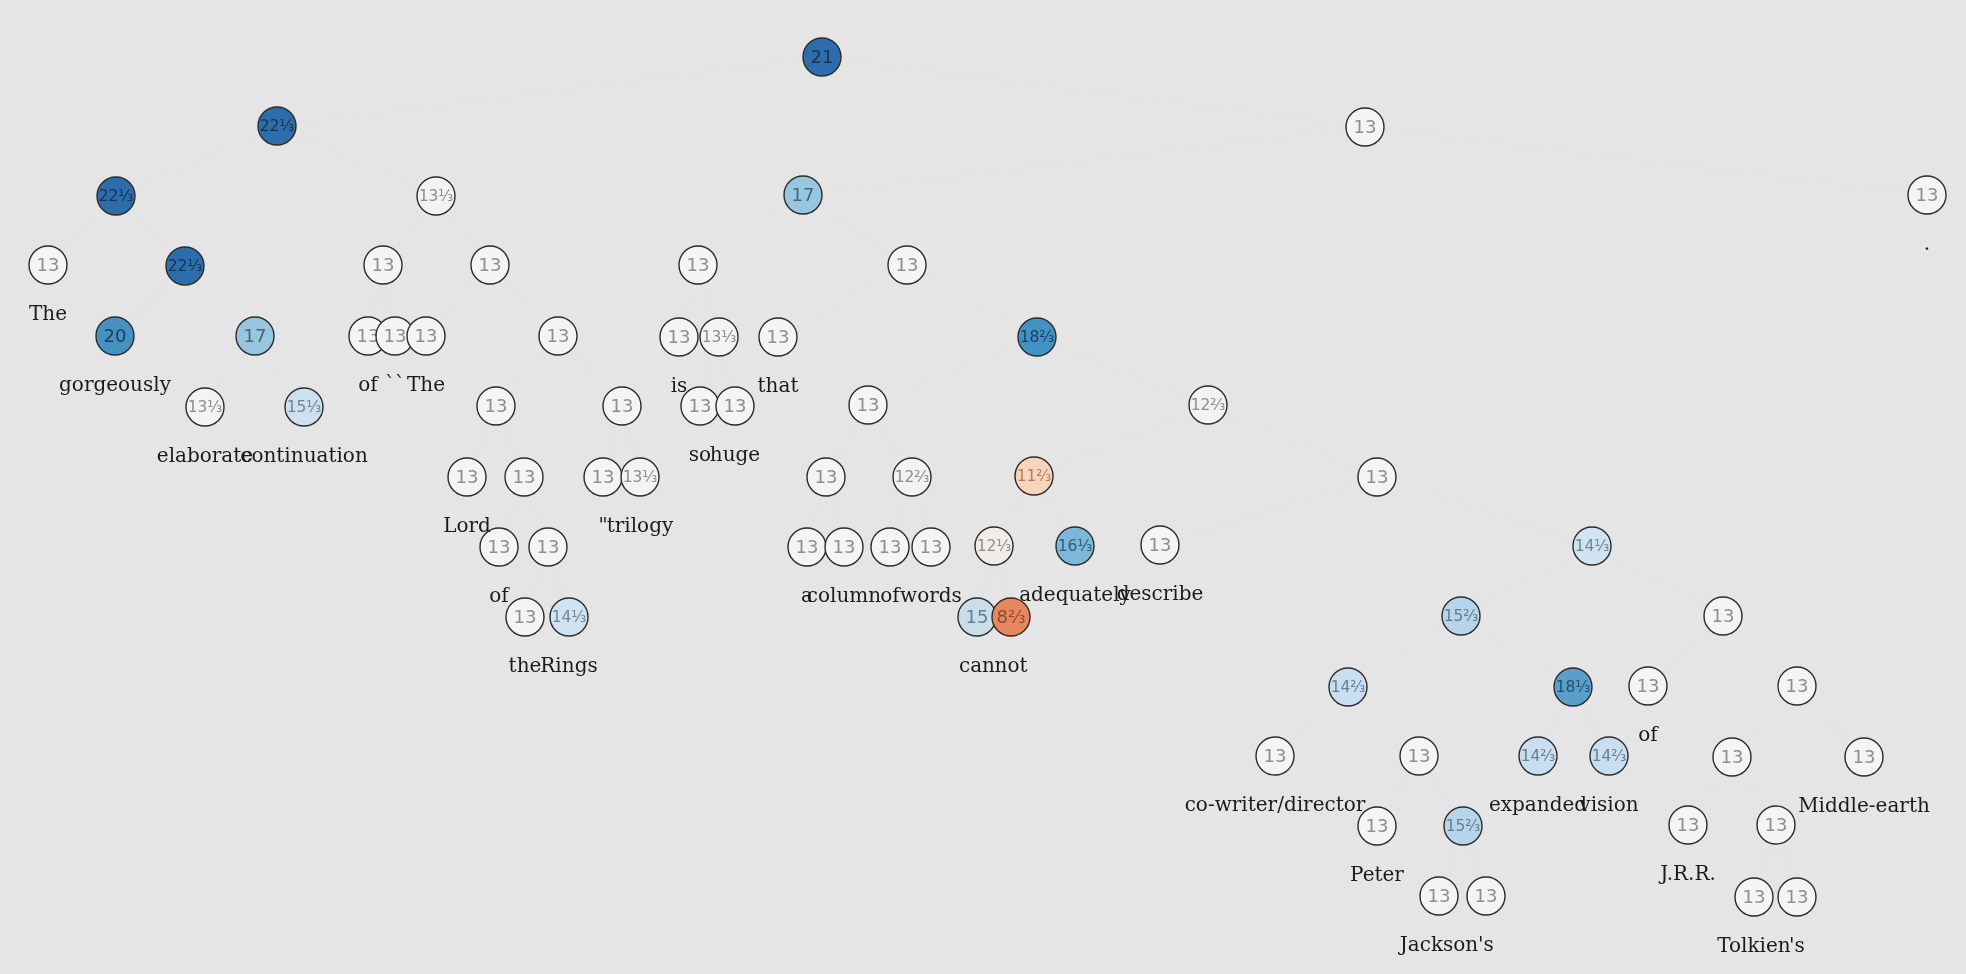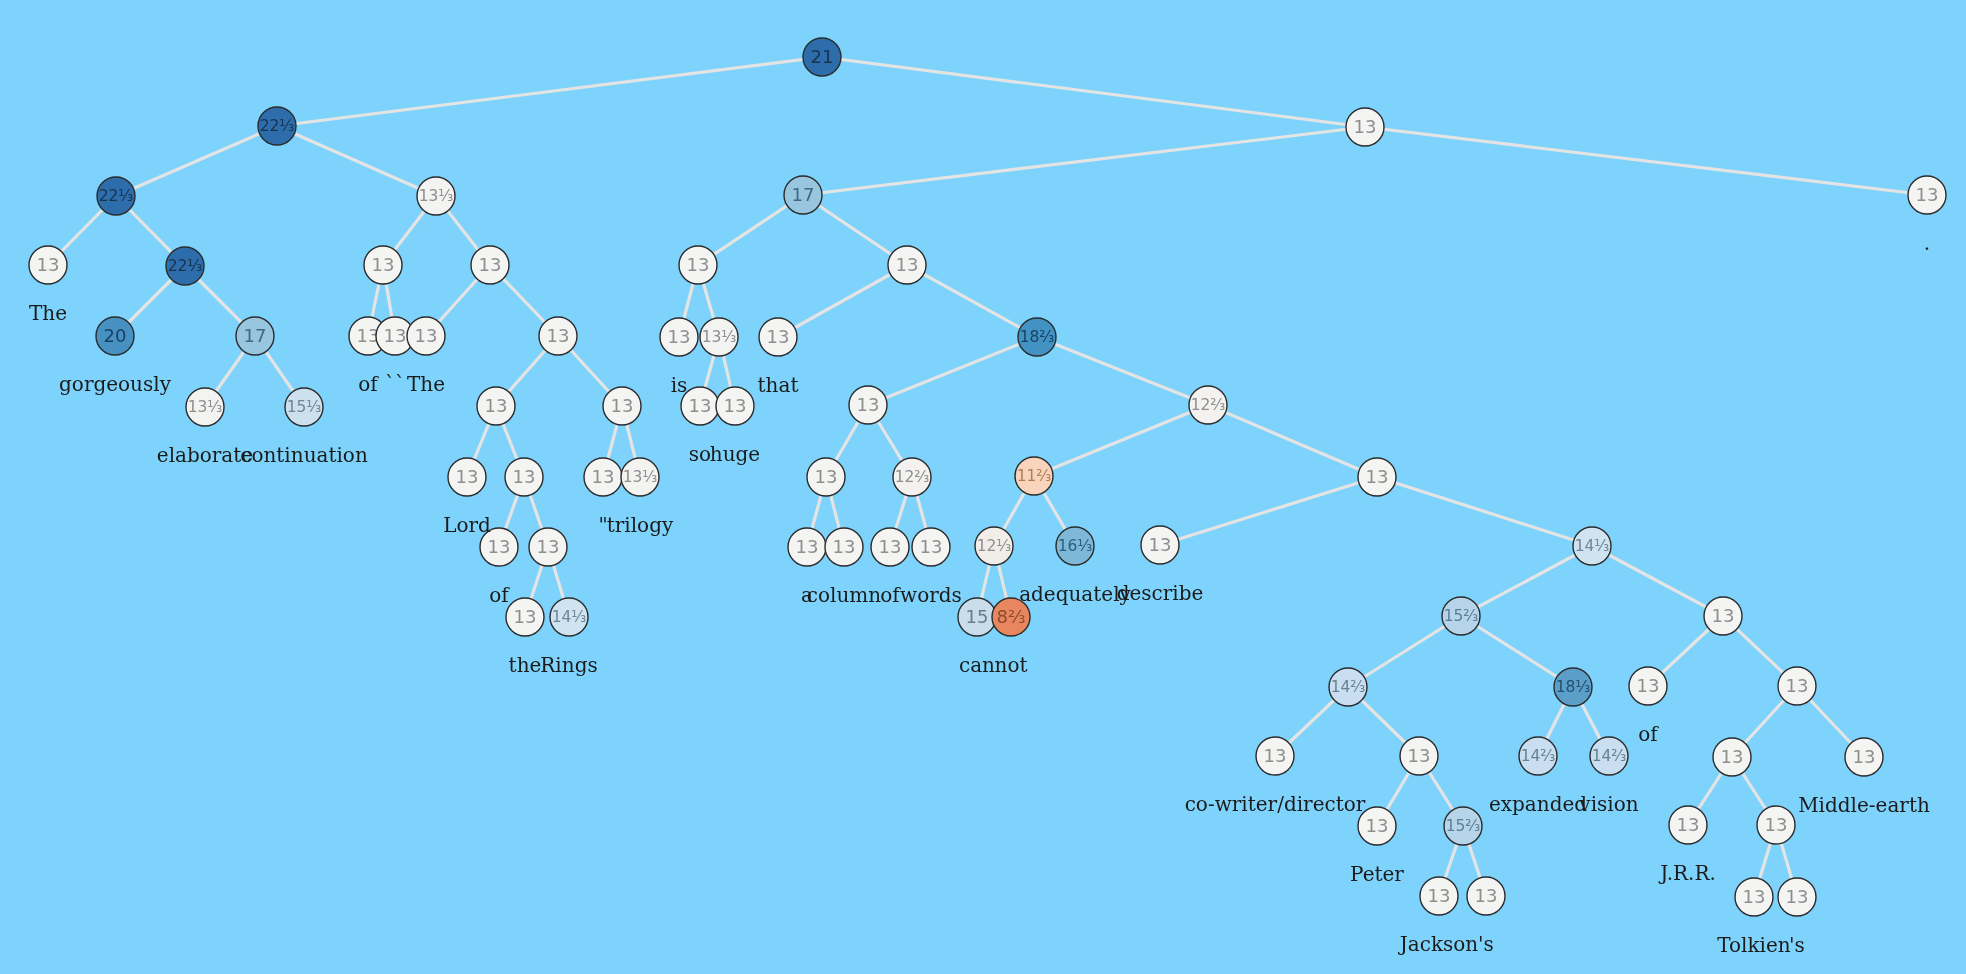--- a/index.html
+++ b/index.html
@@ -6,21 +6,21 @@
     margin: 0;
     padding: 0;
     background: #ffffff;
     width: 1966px;
     height: 974px;
     overflow: hidden;
   }
   #stage {
     width: 1966px;
     height: 974px;
-    background: #7dd3fc;
+    background: #e5e5e5;
     position: relative;
   }
   svg { display: block; }
   .edge {
     stroke-linecap: round;
     fill: none;
   }
   .node-circle { }
   .node-value {
     font-family: "DejaVu Sans", "Liberation Sans", sans-serif;

